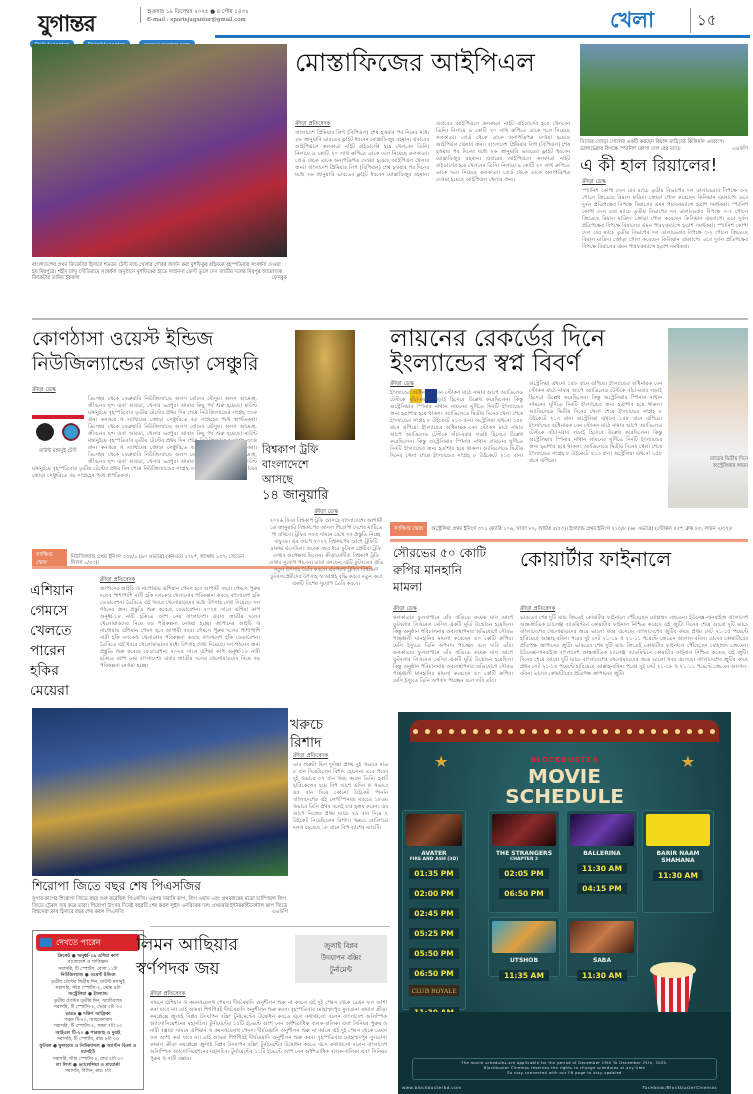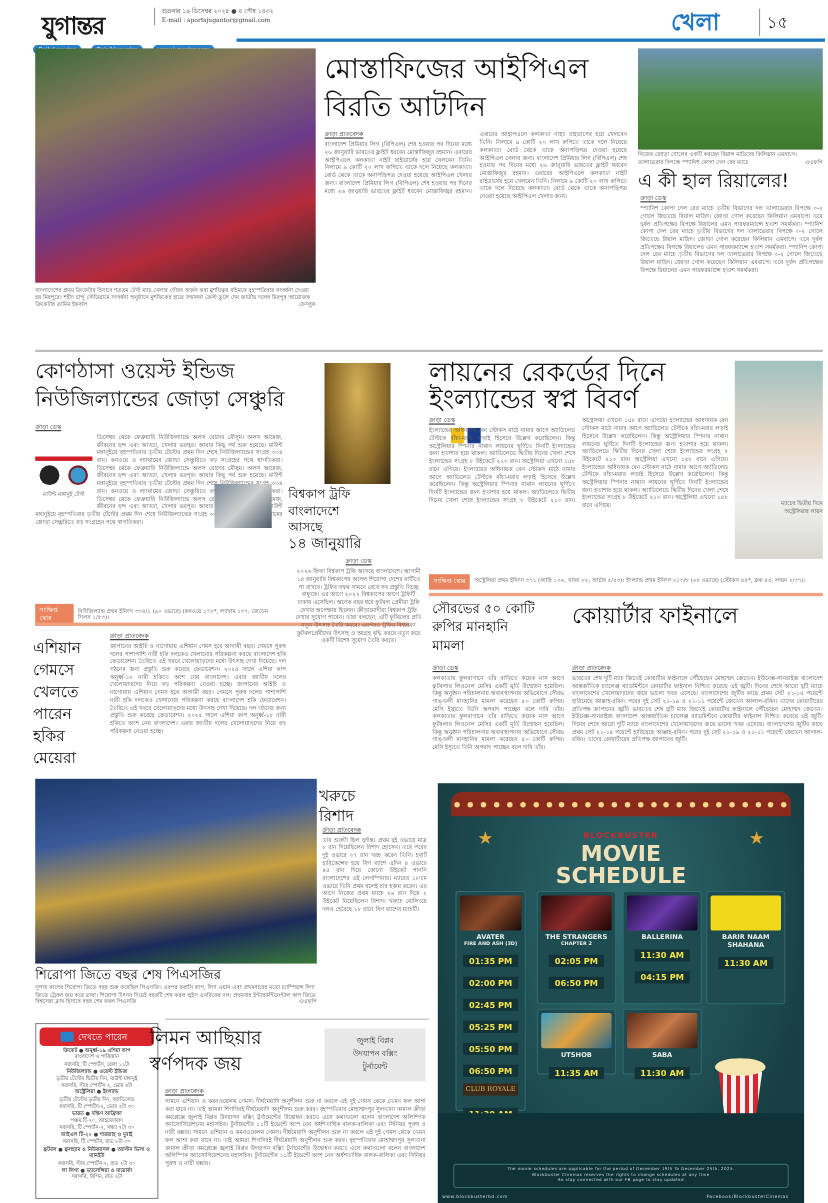--- a/index.html
+++ b/index.html
@@ -48,21 +48,20 @@
 <div id="section" class="abs">খেলা</div>
 <div id="pagenum" class="abs">১৫</div>
 
 <div class="abs photo" style="left:32px;top:44px;width:255px;height:213px;background:linear-gradient(160deg,#3a6b3a 0%,#8a7a5a 25%,#6a3a8a 55%,#b52a3a 75%,#2a2a2a 100%)"></div>
 <div class="abs cap" style="left:32px;top:261px;width:255px;height:30px">
   <span>বাংলাদেশের প্রথম ক্রিকেটার হিসাবে শততম টেস্ট ম্যাচ খেলার গৌরব অর্জন করা মুশফিকুর রহিমকে বৃহস্পতিবার সংবর্ধনা দেওয়া হয় মিরপুরে। শহীদ চান্দু স্টেডিয়ামে সংবর্ধনা অনুষ্ঠানে মুশফিকের হাতে সম্মাননা ক্রেস্ট তুলে দেন জাতীয় দলের মিরপুর আয়োজক ক্রিকেটার তামিম ইকবাল</span>
   <span style="float:right">ফেসবুক</span>
 </div>
 <div class="abs hl" style="left:295px;top:46px;width:280px;font-size:25px;line-height:34px">
   <div>মোস্তাফিজের আইপিএল</div>
-  <div>বিরতি আটদিন</div>
 </div>
 <div class="abs txt" style="left:295px;top:120px;width:275px;height:190px;column-count:2;column-gap:7px">
   <span class="byline">ক্রীড়া প্রতিবেদক</span>
   <span>বাংলাদেশ প্রিমিয়ার লিগ (বিপিএল) শেষ হওয়ার পর দিনের মধ্যে ২৬ জানুয়ারি ভারতের ফ্লাইট ধরবেন মোস্তাফিজুর রহমান। এবারের আইপিএলে কলকাতা নাইট রাইডার্সের হয়ে খেলবেন তিনি। নিলামে ৯ কোটি ২০ লাখ রুপিতে তাকে দলে নিয়েছে কলকাতা। বোর্ড থেকে তাকে অনাপত্তিপত্র দেওয়া হয়েছে আইপিএল খেলার জন্য।</span> <span>বাংলাদেশ প্রিমিয়ার লিগ (বিপিএল) শেষ হওয়ার পর দিনের মধ্যে ২৬ জানুয়ারি ভারতের ফ্লাইট ধরবেন মোস্তাফিজুর রহমান। এবারের আইপিএলে কলকাতা নাইট রাইডার্সের হয়ে খেলবেন তিনি। নিলামে ৯ কোটি ২০ লাখ রুপিতে তাকে দলে নিয়েছে কলকাতা। বোর্ড থেকে তাকে অনাপত্তিপত্র দেওয়া হয়েছে আইপিএল খেলার জন্য।</span> <span>বাংলাদেশ প্রিমিয়ার লিগ (বিপিএল) শেষ হওয়ার পর দিনের মধ্যে ২৬ জানুয়ারি ভারতের ফ্লাইট ধরবেন মোস্তাফিজুর রহমান। এবারের আইপিএলে কলকাতা নাইট রাইডার্সের হয়ে খেলবেন তিনি। নিলামে ৯ কোটি ২০ লাখ রুপিতে তাকে দলে নিয়েছে কলকাতা। বোর্ড থেকে তাকে অনাপত্তিপত্র দেওয়া হয়েছে আইপিএল খেলার জন্য।</span>
 </div>
 
 <div class="abs" style="left:580px;top:44px;width:168px;height:92px;background:linear-gradient(180deg,#6e95b5 0%,#4d8a3a 55%,#3f7a30 100%)"></div>
 <div class="abs cap" style="left:580px;top:138px;width:168px;height:14px">
   <span>নিজের জোড়া গোলের একটি করছেন রিয়াল মাদ্রিদের কিলিয়ান এমবাপে। তালাভেরার বিপক্ষে স্প্যানিশ কোপা দেল রের ম্যাচে</span>
   <span style="float:right">এএফপি</span>
@@ -170,21 +169,21 @@
   <div>রিশাদ</div>
 </div>
 <div class="abs txt" style="left:293px;top:752px;width:95px;height:170px">
   <span class="byline">ক্রীড়া প্রতিবেদক</span>
   <span>তার শুরুটা ছিল দুর্দান্ত। প্রথম দুই ওভারে মাত্র ৮ রান দিয়েছিলেন রিশাদ হোসেন। তবে পরের দুই ওভারে ৩৭ রান খরচ করেন তিনি। হবার্ট হারিকেন্সের হয়ে বিগ ব্যাশে এদিন ৪ ওভারে ৪৫ রান দিয়ে কোনো উইকেট পাননি বাংলাদেশের এই লেগস্পিনার। ম্যাচের ১৮তম ওভারে তিনি প্রথম বলেই চার হজম করেন। এর আগে নিজের প্রথম ম্যাচে ২৯ রান দিয়ে ২ উইকেট নিয়েছিলেন রিশাদ। খরুচে বোলিংয়ে দলও হেরেছে ১৮ রানে বিগ ব্যাশের ম্যাচটি।</span>
 </div>
 
 <div class="abs rule" style="left:150px;top:926px;width:240px;height:1px"></div>
 
 <div class="abs" style="left:32px;top:930px;width:112px;height:160px;border:1px solid #888;padding:3px">
-  <div style="background:#d8262c;border-radius:4px;color:#fff;font-size:8px;padding:2px 19px;display:flex;align-items:center;gap:4px;font-family:'DejaVu Sans',sans-serif">
+  <div style="background:#d8262c;border-radius:4px;color:#fff;font-size:8px;padding:2px 4px;display:flex;align-items:center;gap:4px;font-family:'DejaVu Sans',sans-serif">
     <span style="display:inline-block;width:12px;height:9px;background:#2a7fc9;border-radius:1px"></span>
     <span>দেখতে পারেন</span>
   </div>
   <div id="tvlist" style="text-align:center;font-size:4.6px;line-height:6.4px;color:#444;margin-top:2px">
       <div>
         <div style="font-weight: bold;">ক্রিকেট ● অনূর্ধ্ব-১৯ এশিয়া কাপ</div>
         <div>বাংলাদেশ ও পাকিস্তান</div>
         <div>সরাসরি, টি স্পোর্টস, বেলা ১১টা</div>
       </div>
       <div>
@@ -261,21 +260,21 @@
       <span class="bulb"></span>
     </div>
   <span class="star" style="left:36px;top:40px">★</span>
   <span class="star" style="right:36px;top:40px">★</span>
   <div class="bb" style="position:absolute;left:0;right:0;top:44px;text-align:center;color:#d8262c;font-weight:bold;font-size:7px;letter-spacing:1px">BLOCKBUSTER</div>
   <div class="bb" style="position:absolute;left:0;right:0;top:54px;text-align:center;color:#f0e0b8;font-weight:bold;font-size:20px;line-height:20px">
     <div>MOVIE</div>
     <div>SCHEDULE</div>
   </div>
   <div id="cards">
-      <div class="mcard" style="left: 16px; top: 98px; width: 64px; height: 200px;">
+      <div class="mcard" style="left: 4px; top: 98px; width: 64px; height: 200px;">
         <div class="poster" style="background: linear-gradient(135deg, rgb(58, 26, 16), rgb(138, 74, 42), rgb(26, 10, 8));"></div>
         <div class="mtitle">AVATER</div>
         <div class="msub">FIRE AND ASH (3D)</div>
         <div><span class="mtime">01:35 PM</span></div>
         <div><span class="mtime">02:00 PM</span></div>
         <div><span class="mtime">02:45 PM</span></div>
         <div><span class="mtime">05:25 PM</span></div>
         <div><span class="mtime">05:50 PM</span></div>
         <div><span class="mtime">06:50 PM</span></div>
         <div style="margin: 4px 6px; background: rgb(58, 42, 26); color: rgb(216, 184, 106); font-size: 6px; font-family: &quot;DejaVu Serif&quot;, serif; padding: 2px 0px;">CLUB ROYALE</div>

